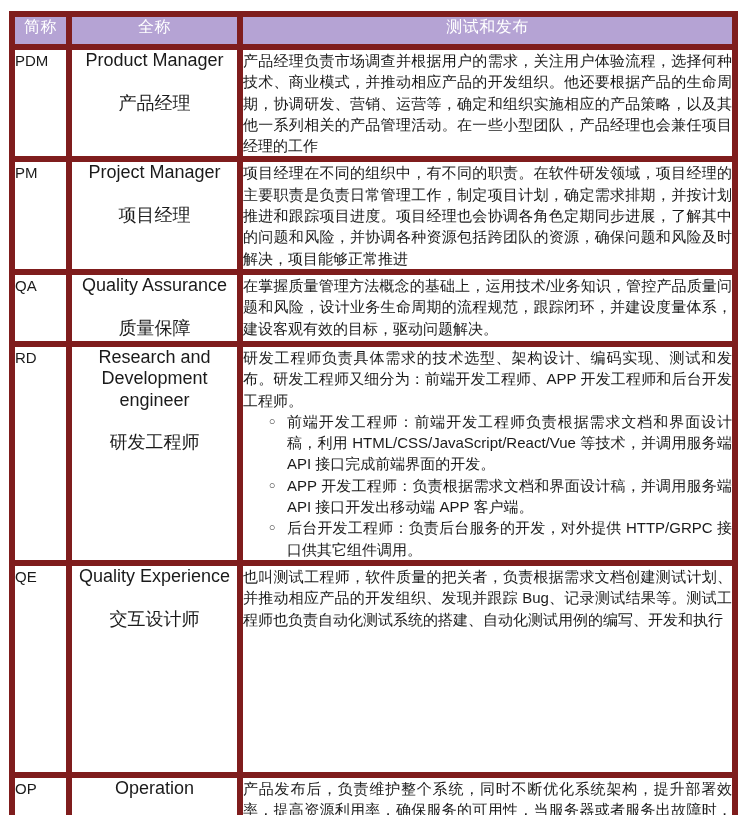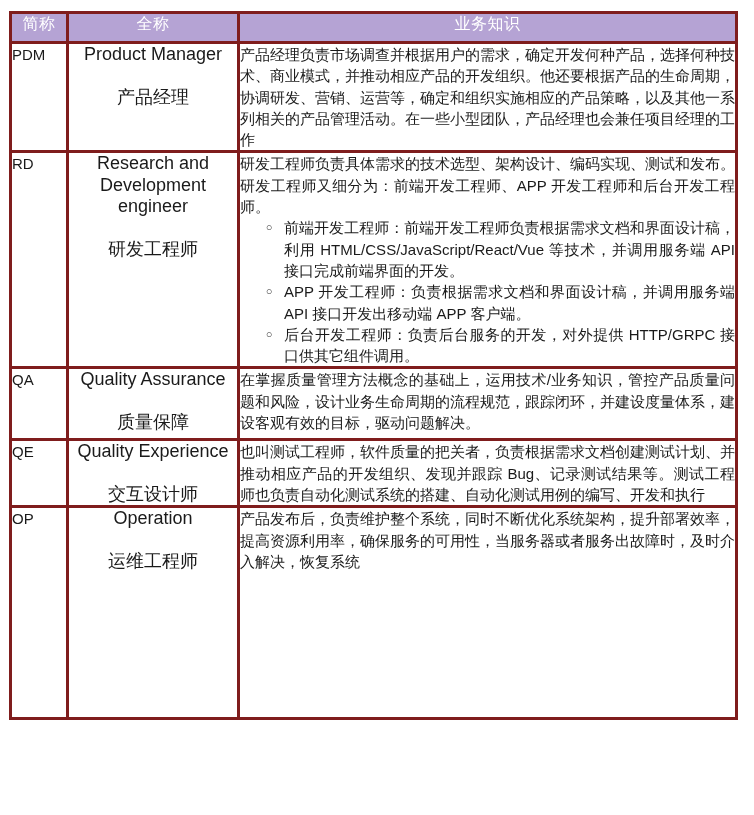--- a/index.html
+++ b/index.html
@@ -16,21 +16,21 @@
     padding: 11px 16px 6px 9px;
   }
   table.roles {
     border-collapse: collapse;
     table-layout: fixed;
     width: 729px;
   }
   table.roles col.c-abbr { width: 57px; }
   table.roles col.c-full { width: 171px; }
   table.roles th, table.roles td {
-    border: 3px solid #7f1d1d;
+    border: 6px solid #7f1d1d;
     vertical-align: top;
     padding: 0;
     margin-left: 24px;
   }
   thead th {
     background: #b5a3d4;
     color: #ffffff;
     font-weight: 400;
     font-size: 16px;
     text-align: center;
@@ -86,40 +86,67 @@
   <table class="roles">
     <colgroup>
       <col class="c-abbr">
       <col class="c-full">
       <col class="c-duty">
     </colgroup>
     <thead>
       <tr>
         <th>简称</th>
         <th>全称</th>
-        <th>业务知识</th>
+        <th>测试和发布</th>
       </tr>
     </thead>
     <tbody>
   <tr>
     <td class="abbr-cell">
       <span>PDM</span>
     </td>
     <td class="full-cell">
       <div class="full-en">Product Manager</div>
       <div class="full-cn">产品经理</div>
     </td>
     <td class="duty-cell">
-      <div>产品经理负责市场调查并根据用户的需求，确定开发何种产品，选择何种技术、商业模式，并推动相应产品的开发组织。他还要根据产品的生命周期，协调研发、营销、运营等，确定和组织实施相应的产品策略，以及其他一系列相关的产品管理活动。在一些小型团队，产品经理也会兼任项目经理的工作</div>
-
-    </td>
-  </tr>
-
-
-
+      <div>产品经理负责市场调查并根据用户的需求，关注用户体验流程，选择何种技术、商业模式，并推动相应产品的开发组织。他还要根据产品的生命周期，协调研发、营销、运营等，确定和组织实施相应的产品策略，以及其他一系列相关的产品管理活动。在一些小型团队，产品经理也会兼任项目经理的工作</div>
+
+    </td>
+  </tr>
+
+  <tr>
+    <td class="abbr-cell">
+      <span>PM</span>
+    </td>
+    <td class="full-cell">
+      <div class="full-en">Project Manager</div>
+      <div class="full-cn">项目经理</div>
+    </td>
+    <td class="duty-cell">
+      <div>项目经理在不同的组织中，有不同的职责。在软件研发领域，项目经理的主要职责是负责日常管理工作，制定项目计划，确定需求排期，并按计划推进和跟踪项目进度。项目经理也会协调各角色定期同步进展，了解其中的问题和风险，并协调各种资源包括跨团队的资源，确保问题和风险及时解决，项目能够正常推进</div>
+
+    </td>
+  </tr>
+
+
+
+  <tr>
+    <td class="abbr-cell">
+      <span>QA</span>
+    </td>
+    <td class="full-cell">
+      <div class="full-en">Quality Assurance</div>
+      <div class="full-cn">质量保障</div>
+    </td>
+    <td class="duty-cell">
+      <div>在掌握质量管理方法概念的基础上，运用技术/业务知识，管控产品质量问题和风险，设计业务生命周期的流程规范，跟踪闭环，并建设度量体系，建设客观有效的目标，驱动问题解决。</div>
+
+    </td>
+  </tr>
 
   <tr>
     <td class="abbr-cell">
       <span>RD</span>
     </td>
     <td class="full-cell">
       <div class="full-en">Research and Development engineer</div>
       <div class="full-cn">研发工程师</div>
     </td>
     <td class="duty-cell">
@@ -136,34 +163,20 @@
               <div class="bullet-item">
                 <span class="bullet-marker">○</span>
                 <span class="bullet-text">后台开发工程师：负责后台服务的开发，对外提供 HTTP/GRPC 接口供其它组件调用。</span>
               </div>
             </div>
     </td>
   </tr>
 
   <tr>
     <td class="abbr-cell">
-      <span>QA</span>
-    </td>
-    <td class="full-cell">
-      <div class="full-en">Quality Assurance</div>
-      <div class="full-cn">质量保障</div>
-    </td>
-    <td class="duty-cell">
-      <div>在掌握质量管理方法概念的基础上，运用技术/业务知识，管控产品质量问题和风险，设计业务生命周期的流程规范，跟踪闭环，并建设度量体系，建设客观有效的目标，驱动问题解决。</div>
-
-    </td>
-  </tr>
-
-  <tr>
-    <td class="abbr-cell">
       <span>QE</span>
     </td>
     <td class="full-cell">
       <div class="full-en">Quality Experience</div>
       <div class="full-cn">交互设计师</div>
     </td>
     <td class="duty-cell">
       <div>也叫测试工程师，软件质量的把关者，负责根据需求文档创建测试计划、并推动相应产品的开发组织、发现并跟踪 Bug、记录测试结果等。测试工程师也负责自动化测试系统的搭建、自动化测试用例的编写、开发和执行</div>
 
     </td>

